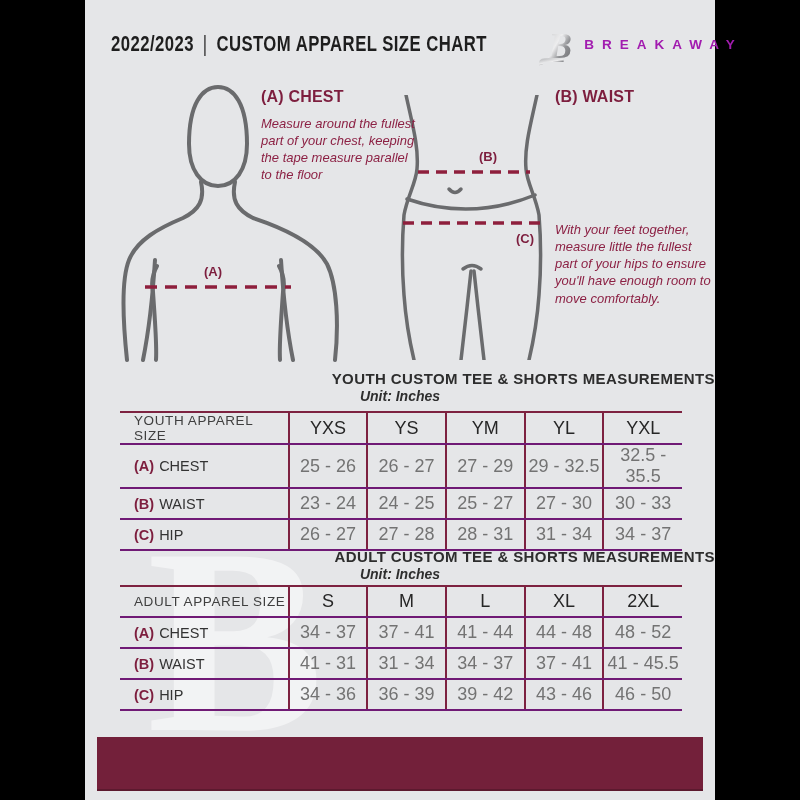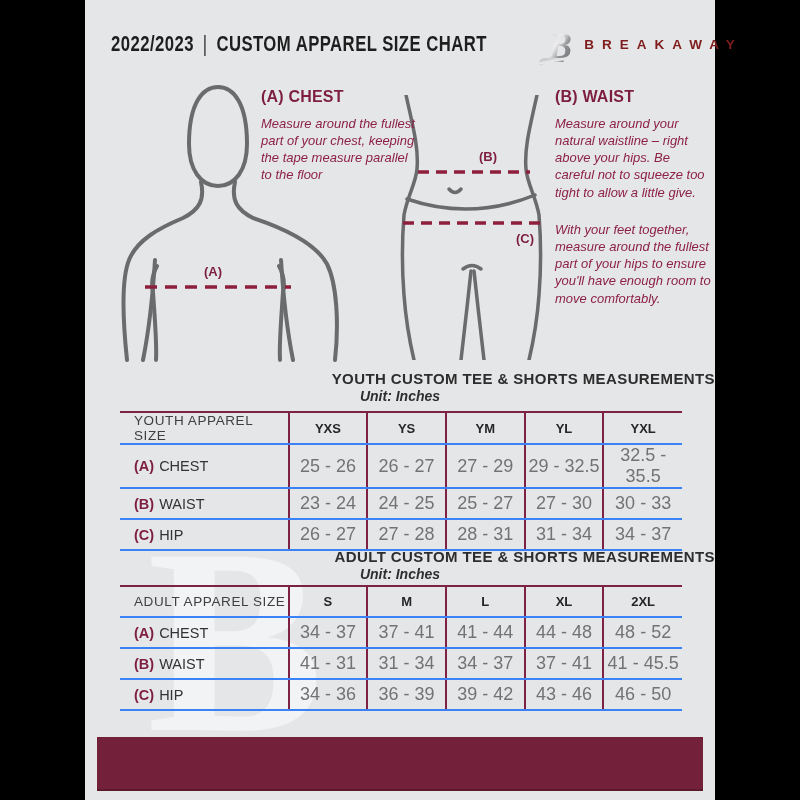--- a/index.html
+++ b/index.html
@@ -7,21 +7,21 @@
        font-family:"Liberation Sans",sans-serif;}
   .page{position:absolute;left:85px;top:0;width:630px;height:800px;background:#e5e6e8;}
 
   
   .header{position:absolute;left:26px;right:22px;top:24px;height:40px;
           display:flex;justify-content:space-between;align-items:center;}
   .header-left{display:inline-block;transform:scale(0.88,1.14);transform-origin:left center;
                font-weight:700;font-size:19px;color:#1e1e1e;letter-spacing:0.5px;white-space:nowrap;}
   .header-left .pipe{margin:0 10px;font-weight:400;color:#333;}
   .brand{display:flex;align-items:center;gap:8px;}
-  .brand-name{font-weight:700;font-size:13.5px;letter-spacing:8px;color:#7f1d1d;margin-right:-8px;}
+  .brand-name{font-weight:700;font-size:13.5px;letter-spacing:8px;color:#a21caf;margin-right:-8px;}
 
   
   .sec{position:absolute;z-index:2;}
   .sec-title{font-size:16px;font-weight:800;color:#7d1e3e;margin:0 0 9px 0;letter-spacing:0.2px;}
   .sec-body{font-size:13px;font-style:italic;font-weight:500;color:#8c2144;line-height:1.32;margin:0;}
   .sec-chest{left:176px;top:88px;width:154px;}
   .sec-waist{left:470px;top:88px;width:152px;}
   .sec-hips{left:470px;top:221px;width:158px;}
 
   .fig{position:absolute;z-index:1;}
@@ -30,27 +30,27 @@
 
   
   .tbl-title{position:absolute;left:0;right:0;text-align:right;
              font-size:15px;font-weight:700;color:#2d2d2d;letter-spacing:0.4px;z-index:2;}
   .tbl-unit{position:absolute;left:0;right:0;text-align:center;
             font-size:14px;font-style:italic;color:#2e2e2e;z-index:2;font-weight:bold;}
 
   
   .size-table{position:absolute;left:35px;width:562px;border-collapse:collapse;
               table-layout:fixed;z-index:2;}
-  .size-table td{border-top:2px solid #7d2240;border-bottom:2px solid #3b82f6;
+  .size-table td{border-top:2px solid #7d2240;border-bottom:2px solid #701a75;
                  height:29px;padding:0;background:transparent;}
   .size-table td + td{border-left:2px solid #7d2240;}
   .size-table col.lbl{width:30%;}
   .size-table col.val{width:14%;}
   .cell-corner{font-size:13.5px;color:#3f3f3f;letter-spacing:0.6px;padding-left:14px !important;}
-  .cell-size{font-size:13px;font-weight:700;color:#262626;text-align:center;}
+  .cell-size{font-size:18px;font-weight:400;color:#262626;text-align:center;}
   .cell-label{padding-left:14px !important;font-size:14.5px;color:#333;}
   .cell-label .pref{color:#7d1e3e;font-weight:800;margin-right:5px;}
   .cell-val{font-size:18px;color:#737373;text-align:center;}
 
   .watermark{position:absolute;left:62px;top:538px;font-size:265px;font-weight:700;
              color:rgba(255,255,255,0.5);line-height:0.78;z-index:0;
              font-family:"Liberation Serif",serif;}
 
   .footer-bar{position:absolute;left:12px;right:12px;top:737px;height:52px;
               background:#73203a;border-bottom:2px solid #5c192e;z-index:3;}
@@ -111,24 +111,23 @@
     <path d="M10,128 H150" stroke="#8e1f3c" stroke-width="3.5" stroke-dasharray="11 7" fill="none"></path>
     <text x="132" y="148" text-anchor="middle" font-size="13" font-weight="800" fill="#7d1e3e">(C)</text>
   </svg>
 
   <div class="sec sec-chest">
     <p class="sec-title">(A) CHEST</p>
     <p class="sec-body">Measure around the fullest part of your chest, keeping the tape measure parallel to the floor</p>
   </div>
   <div class="sec sec-waist">
     <p class="sec-title">(B) WAIST</p>
-    <p class="sec-body">Measure around your natural waistline – right above your hips. Be careful not to squeeze too tight to allow a little give.</p>
   </div>
   <div class="sec sec-hips">
-    <p class="sec-body">With your feet together, measure around the fullest part of your hips to ensure you'll have enough room to move comfortably.</p>
+    <p class="sec-body">With your feet together, measure little the fullest part of your hips to ensure you'll have enough room to move comfortably.</p>
   </div>
 
   <div class="watermark">B</div>
 
   <div class="tbl-title" style="top:370px;">YOUTH CUSTOM TEE &amp; SHORTS MEASUREMENTS</div>
   <div class="tbl-unit" style="top:388px;">Unit: Inches</div>
 
   <table class="size-table" style="top:411px;">
     <colgroup>
         <col class="lbl">

